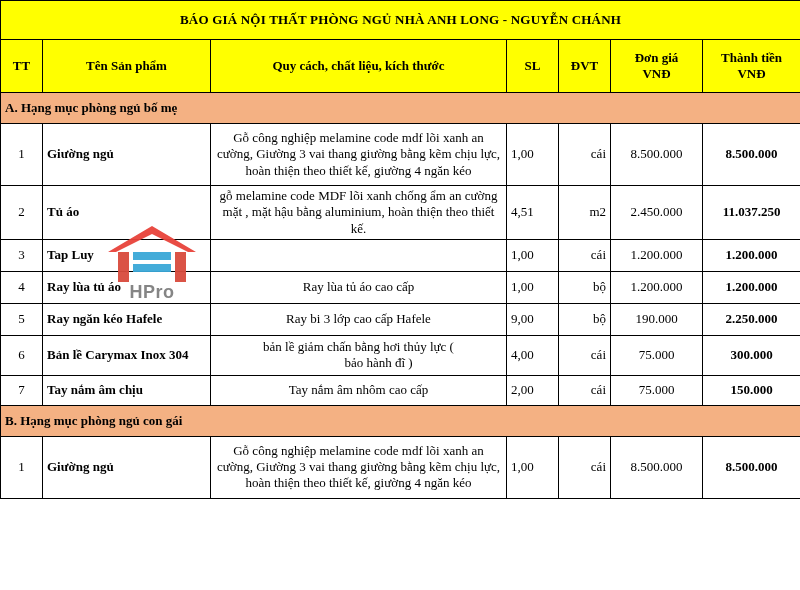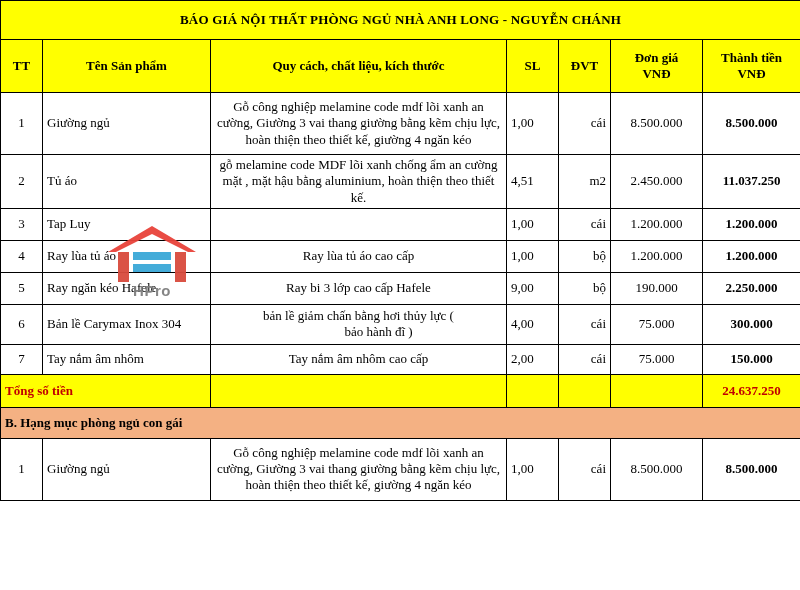--- a/index.html
+++ b/index.html
@@ -53,21 +53,21 @@
   .section-cell {
     background: #f4b183;
     font-weight: bold;
     font-size: 13.5px;
     height: 26px;
     padding-left: 8px;
     text-align: left;
   }
   
   .c-tt { text-align: center; font-size: 13px; }
-  .c-name { text-align: left; font-weight: normal; font-size: 13px; padding-left: 8px; }
+  .c-name { text-align: left; font-weight: bold; font-size: 13px; padding-left: 8px; }
   .c-spec { text-align: center; font-size: 13px; margin-top: 18px; }
   .c-sl { text-align: left; font-size: 13px; }
   .c-dvt { text-align: right; font-size: 13px; margin-left: 13px; }
   .c-price { text-align: center; font-size: 13px; }
   .c-total { text-align: center; font-size: 13px; font-weight: bold; }
   
   .total-row td {
     background: #ffff00;
     height: 28px;
   }
@@ -96,21 +96,21 @@
     pointer-events: none;
     opacity: 0.95;
   }
   .wm-text {
     position: absolute;
     left: 0;
     top: 60px;
     width: 120px;
     text-align: center;
     font-family: "Liberation Sans", sans-serif;
-    font-size: 15px;
+    font-size: 18px;
     font-weight: bold;
     color: #7f7f7f;
     letter-spacing: 0.5px;
   }
 </style>
 </head>
 <body>
 
 <div class="sheet">
 
@@ -139,20 +139,23 @@
         <td>
           <span>Đơn giá</span><br>
           <span>VNĐ</span>
         </td>
         <td>
           <span>Thành tiền</span><br>
           <span>VNĐ</span>
         </td>
       </tr>
 
+      <tr>
+        <td class="section-cell" colspan="7">A.  Hạng mục phòng ngủ bố mẹ</td>
+      </tr>
 
       <tr style="height:62px">
         <td class="c-tt">1</td>
         <td class="c-name">Giường ngủ</td>
         <td class="c-spec">Gỗ công nghiệp melamine code mdf lõi xanh an cường, Giường 3 vai thang giường bằng kẽm chịu lực, hoàn thiện theo thiết kế, giường 4 ngăn kéo</td>
         <td class="c-sl">1,00</td>
         <td class="c-dvt">cái</td>
         <td class="c-price">8.500.000</td>
         <td class="c-total">8.500.000</td>
       </tr>
@@ -205,36 +208,28 @@
           <span class="spec-indent spec-trail">bảo hành đĩ )</span>
         </td>
         <td class="c-sl">4,00</td>
         <td class="c-dvt">cái</td>
         <td class="c-price">75.000</td>
         <td class="c-total">300.000</td>
       </tr>
 
       <tr style="height:30px">
         <td class="c-tt">7</td>
-        <td class="c-name">Tay nắm âm nhôm</td>
+        <td class="c-name">Tay nắm âm chịu</td>
         <td class="c-spec">Tay nắm âm nhôm cao cấp</td>
         <td class="c-sl">2,00</td>
         <td class="c-dvt">cái</td>
         <td class="c-price">75.000</td>
         <td class="c-total">150.000</td>
       </tr>
 
-      <tr class="total-row">
-        <td class="total-label" colspan="2">Tổng số tiền</td>
-        <td></td>
-        <td></td>
-        <td></td>
-        <td></td>
-        <td class="total-value">24.637.250</td>
-      </tr>
 
       <tr>
         <td class="section-cell" colspan="7">B.  Hạng mục phòng ngủ con gái</td>
       </tr>
 
       <tr style="height:62px">
         <td class="c-tt">1</td>
         <td class="c-name">Giường ngủ</td>
         <td class="c-spec">Gỗ công nghiệp melamine code mdf lõi xanh an cường, Giường 3 vai thang giường bằng kẽm chịu lực, hoàn thiện theo thiết kế, giường 4 ngăn kéo</td>
         <td class="c-sl">1,00</td>

